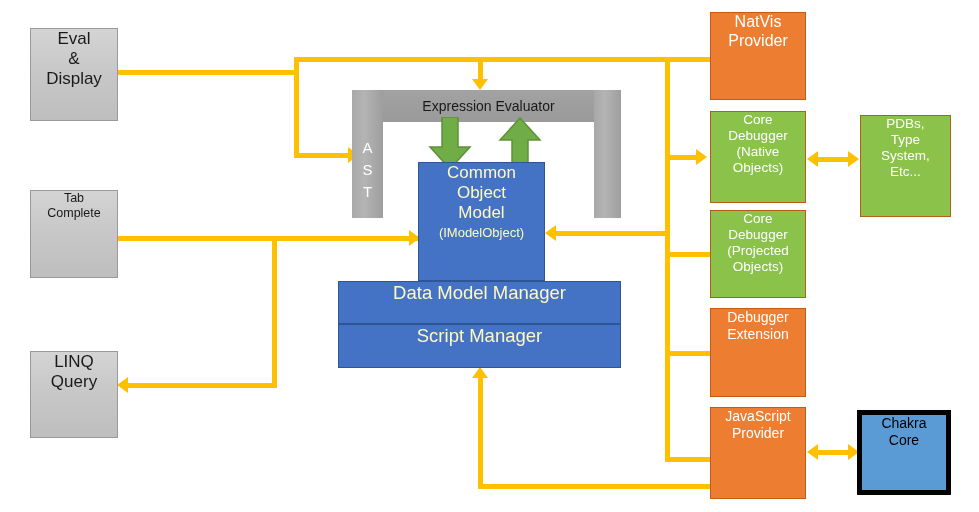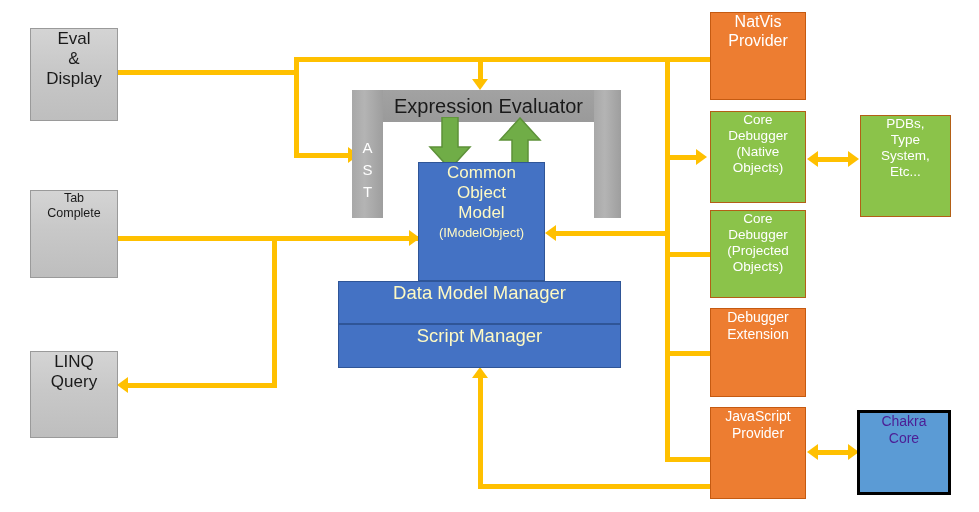--- a/index.html
+++ b/index.html
@@ -18,21 +18,21 @@
   }
   .grey .l{display:block;}
 
   
   .orange{background:#ed7d31;border:1px solid #c55a11;color:#ffffff;}
   
   .green{background:#8bc34a;border:1px solid #b35f16;color:#ffffff;}
   
   .blue{background:#4472c4;border:1px solid #2f5597;color:#fef9c3;}
   
-  .lblue{background:#5b9bd5;border:3px solid #000000;color:#4c1d95;}
+  .lblue{background:#5b9bd5;border:5px solid #000000;color:#000000;}
 
   .bold{font-weight:normal;}
 
   
   .ee-leg{position:absolute;background:linear-gradient(90deg,#a8a8a8 0%,#b4b4b4 40%,#9e9e9e 100%);}
   .ee-bar{position:absolute;background:linear-gradient(180deg,#a2a2a2 0%,#9a9a9a 100%);
           display:flex;align-items:center;justify-content:center;color:#1a1a1a;}
   .ee-ast{position:absolute;display:flex;flex-direction:column;align-items:center;
           justify-content:center;color:#ffffff;line-height:1.45;}
 
@@ -95,21 +95,21 @@
   <div class="ah ah-l" style="left:807px;top:151px;"></div>
   <div class="ah ah-r" style="left:848px;top:151px;"></div>
 
   <div class="seg" style="left:818px;top:450px;width:32px;height:5px;"></div>
   <div class="ah ah-l" style="left:807px;top:444px;"></div>
   <div class="ah ah-r" style="left:848px;top:444px;"></div>
 
   <div class="ee-leg" style="left:352px;top:90px;width:31px;height:128px;"></div>
   <div class="ee-leg" style="left:594px;top:90px;width:27px;height:128px;"></div>
   <div class="ee-bar" style="left:383px;top:90px;width:211px;height:32px;">
-    <span style="font-size:20px;">Expression Evaluator</span>
+    <span style="font-size:14px;">Expression Evaluator</span>
   </div>
   <div class="ee-ast" style="left:352px;top:122px;width:31px;height:96px;font-size:15px;">
     <span>A</span>
     <span>S</span>
     <span>T</span>
   </div>
 
   <svg class="garr" width="44" height="53" style="left:428px;top:117px;" viewBox="0 0 44 53">
     <polygon points="14,0 30,0 30,30 42,30 22,52 2,30 14,30" fill="#70ad47" stroke="#5d9139" stroke-width="1.5"></polygon>
   </svg>

